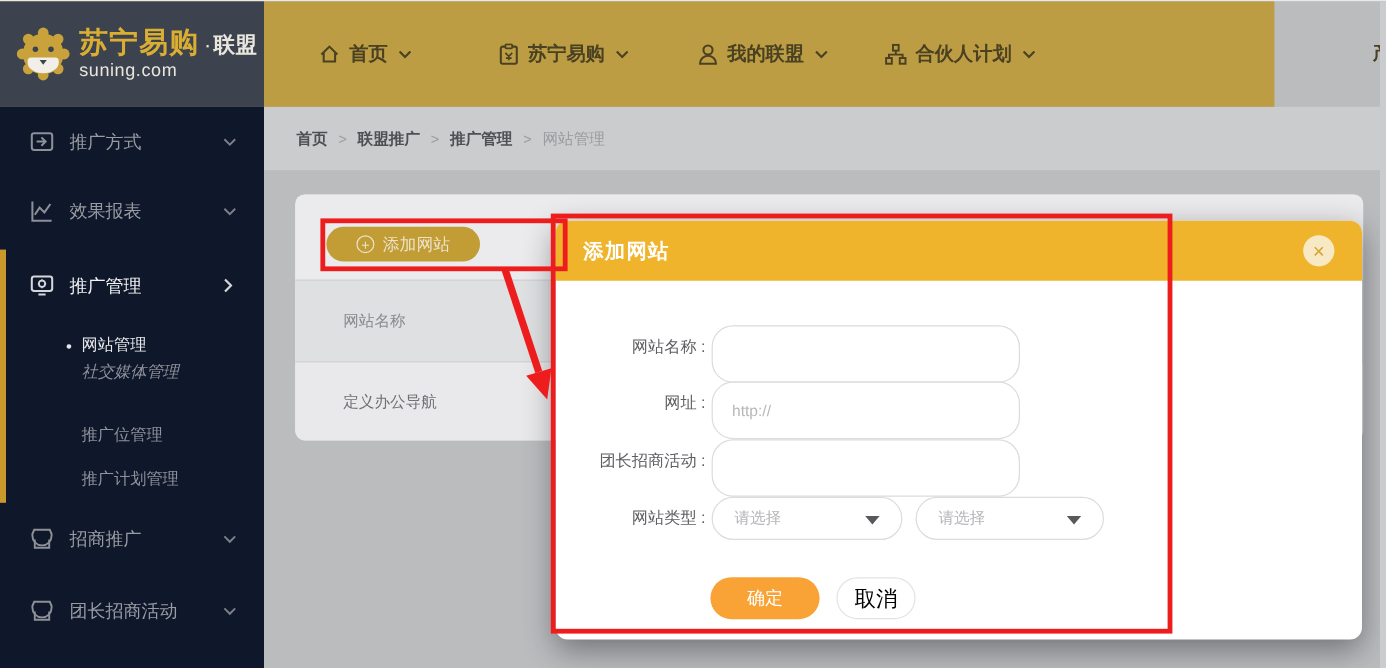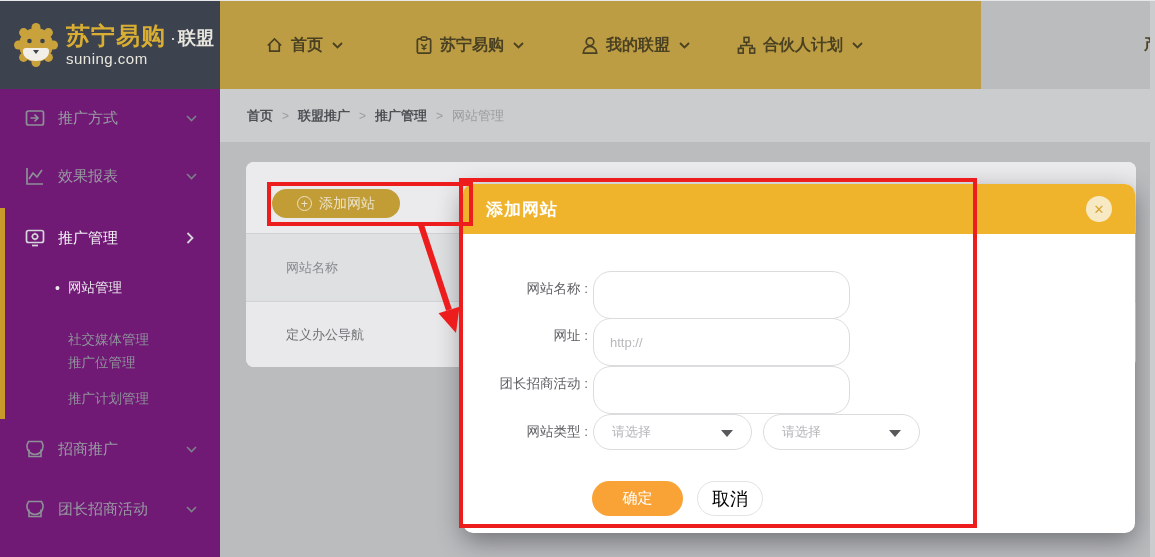--- a/index.html
+++ b/index.html
@@ -1,35 +1,35 @@
 <!DOCTYPE html>
 <html><head>
 <meta charset="utf-8">
 <style>
   * { margin:0; padding:0; box-sizing:border-box; }
   body { font-family:"Liberation Sans","DejaVu Sans",sans-serif; background:#888; }
   .screen { position:relative; width:1155px; height:557px; overflow:hidden; background:#bbbcbe; border-top:1px solid #e8e8ea; }
 
   
-  .topbar { position:absolute; left:0; top:0; width:981px; height:88px; background:#bc9d43; z-index:1; }
+  .topbar { position:absolute; left:0; top:0; width:1062px; height:88px; background:#bc9d43; z-index:1; }
   .logo-area { position:absolute; left:0; top:0; width:220px; height:88px; background:#3d434e; display:flex; align-items:center; padding-left:12px; }
   .logo-text { margin-left:6px; line-height:1; }
   .logo-row1 { display:flex; align-items:baseline; }
   .logo-cn { color:#d9ae32; font-size:24px; font-weight:700; letter-spacing:1px; }
   .logo-sep { color:#e9e6de; font-size:18px; margin:0 2px 0 4px; }
   .logo-suffix { color:#e9e6de; font-size:18px; font-weight:600; }
   .logo-domain { color:#e9e6de; font-size:15px; margin-top:3px; letter-spacing:.5px; }
 
   .nav-item { position:absolute; top:0; height:88px; display:flex; align-items:center; gap:7px; color:#4a4022; font-size:16px; font-weight:600; cursor:pointer; }
   .nav-item svg { display:block; }
   .nav-caret { margin-left:2px; }
   .nav-partial { position:absolute; top:33px; left:1144px; width:8px; height:22px; overflow:hidden; color:#4a4022; font-size:16px; font-weight:600; }
 
   
-  .sidebar { position:absolute; left:0; top:88px; width:220px; height:469px; background:#701a75; z-index:1; }
+  .sidebar { position:absolute; left:0; top:88px; width:220px; height:469px; background:#0f172a; z-index:1; }
   .active-stripe { position:absolute; left:0; top:119px; width:5px; height:211px; background:#c9992b; }
   .side-item { position:absolute; left:0; width:220px; height:40px; display:flex; align-items:center; color:#989ba2; font-size:15px; cursor:pointer; }
   .side-item .s-icon { position:absolute; left:25px; width:20px; height:20px; color:#8d9097; }
   .side-item .s-label { position:absolute; left:58px; }
   .side-item .s-caret { position:absolute; left:186px; color:#7c8087; }
   .side-item.active { color:#f2f2f4; }
   .side-item.active .s-icon { color:#d6d7da; }
   .sub-item { position:absolute; left:0; width:220px; height:30px; display:flex; align-items:center; color:#8f929a; font-size:13.5px; cursor:pointer; }
   .sub-item .bullet { position:absolute; left:55px; font-size:14px; }
   .sub-item .s-label { position:absolute; left:68px; }
@@ -196,21 +196,21 @@
       <span class="s-label">推广管理</span>
       <svg class="s-caret" width="8" height="12" viewBox="0 0 8 12">
         <polyline points="1.5,1 6.5,6 1.5,11" fill="none" stroke="#d6d7da" stroke-width="1.8"></polyline>
       </svg>
     </div>
 
     <div class="sub-item active" style="top:184px;">
       <span class="bullet">•</span>
       <span class="s-label">网站管理</span>
     </div>
-    <div class="sub-item" style="top:236px;">
+    <div class="sub-item" style="top:206px;font-style:italic;">
       <span class="s-label">社交媒体管理</span>
     </div>
     <div class="sub-item" style="top:259px;">
       <span class="s-label">推广位管理</span>
     </div>
     <div class="sub-item" style="top:295px;">
       <span class="s-label">推广计划管理</span>
     </div>
 
     <div class="side-item" style="top:340px;">

